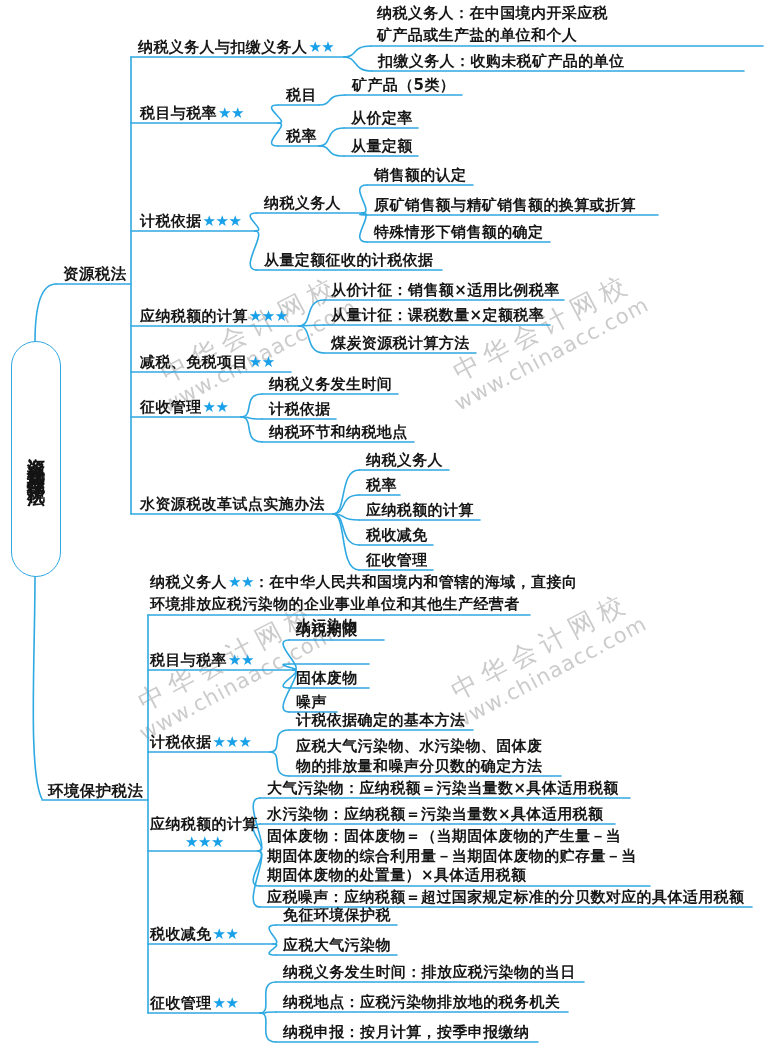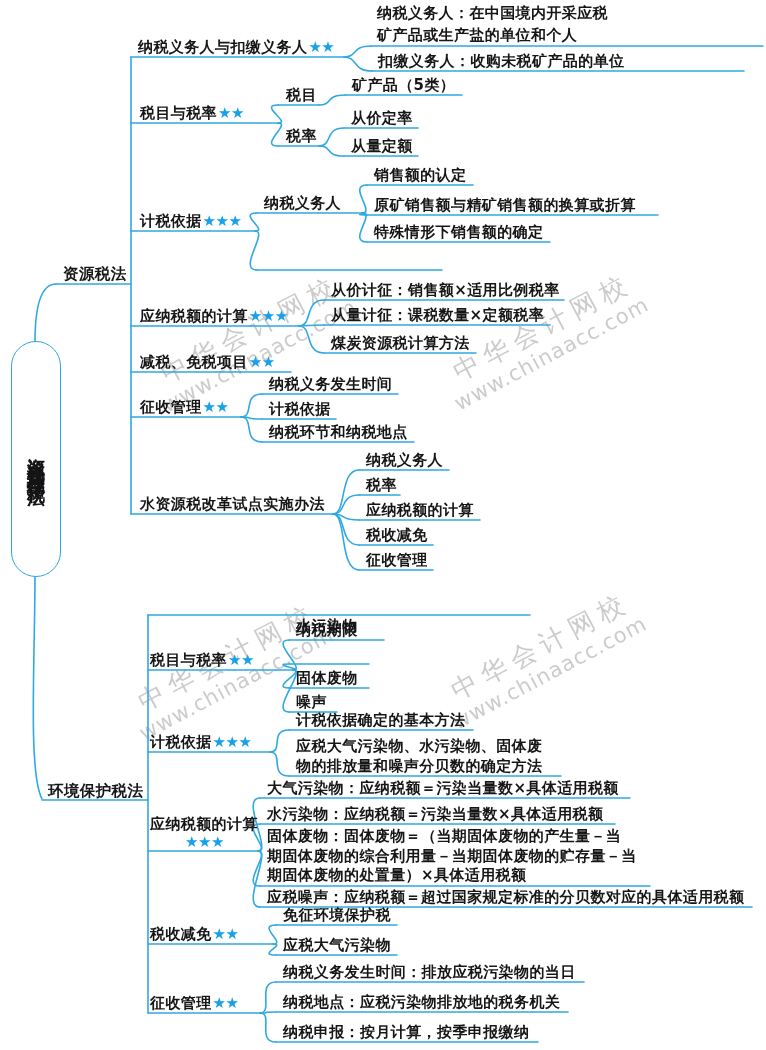--- a/index.html
+++ b/index.html
@@ -162,20 +162,23 @@
     </div>
     <div class="mm-node" style="left: 374px; top: 166px; line-height: 19px;">
       <div>销售额的认定</div>
     </div>
     <div class="mm-node" style="left: 374px; top: 196px; line-height: 19px;">
       <div>原矿销售额与精矿销售额的换算或折算</div>
     </div>
     <div class="mm-node" style="left: 374px; top: 223px; line-height: 19px;">
       <div>特殊情形下销售额的确定</div>
     </div>
+    <div class="mm-node" style="left: 264px; top: 251px; line-height: 19px;">
+      <div>从量定额征收的计税依据</div>
+    </div>
     <div class="mm-node" style="left: 140px; top: 307px; line-height: 19px;">
       <div>应纳税额的计算<span class="stars">★★★</span></div>
     </div>
     <div class="mm-node" style="left: 331px; top: 306px; line-height: 19px;">
       <div>从量计征：课税数量×定额税率</div>
     </div>
     <div class="mm-node" style="left: 331px; top: 281px; line-height: 19px;">
       <div>从价计征：销售额×适用比例税率</div>
     </div>
     <div class="mm-node" style="left: 331px; top: 334px; line-height: 19px;">
@@ -208,20 +211,24 @@
     <div class="mm-node" style="left: 366px; top: 501px; line-height: 19px;">
       <div>应纳税额的计算</div>
     </div>
     <div class="mm-node" style="left: 366px; top: 526px; line-height: 19px;">
       <div>税收减免</div>
     </div>
     <div class="mm-node" style="left: 366px; top: 551px; line-height: 19px;">
       <div>征收管理</div>
     </div>
     <div class="mm-node branch-label" style="left: 48px; top: 781px;">环境保护税法</div>
+    <div class="mm-node" style="left: 150px; top: 572px; line-height: 21.5px;">
+      <div>纳税义务人<span class="stars">★★</span>：在中华人民共和国境内和管辖的海域，直接向</div>
+      <div>环境排放应税污染物的企业事业单位和其他生产经营者</div>
+    </div>
     <div class="mm-node" style="left: 150px; top: 651px; line-height: 19px;">
       <div>税目与税率<span class="stars">★★</span></div>
     </div>
     <div class="mm-node" style="left: 296px; top: 621px; line-height: 19px;">
       <div>纳税期限</div>
     </div>
     <div class="mm-node" style="left: 296px; top: 617px; line-height: 19px;">
       <div>水污染物</div>
     </div>
     <div class="mm-node" style="left: 296px; top: 669px; line-height: 19px;">

